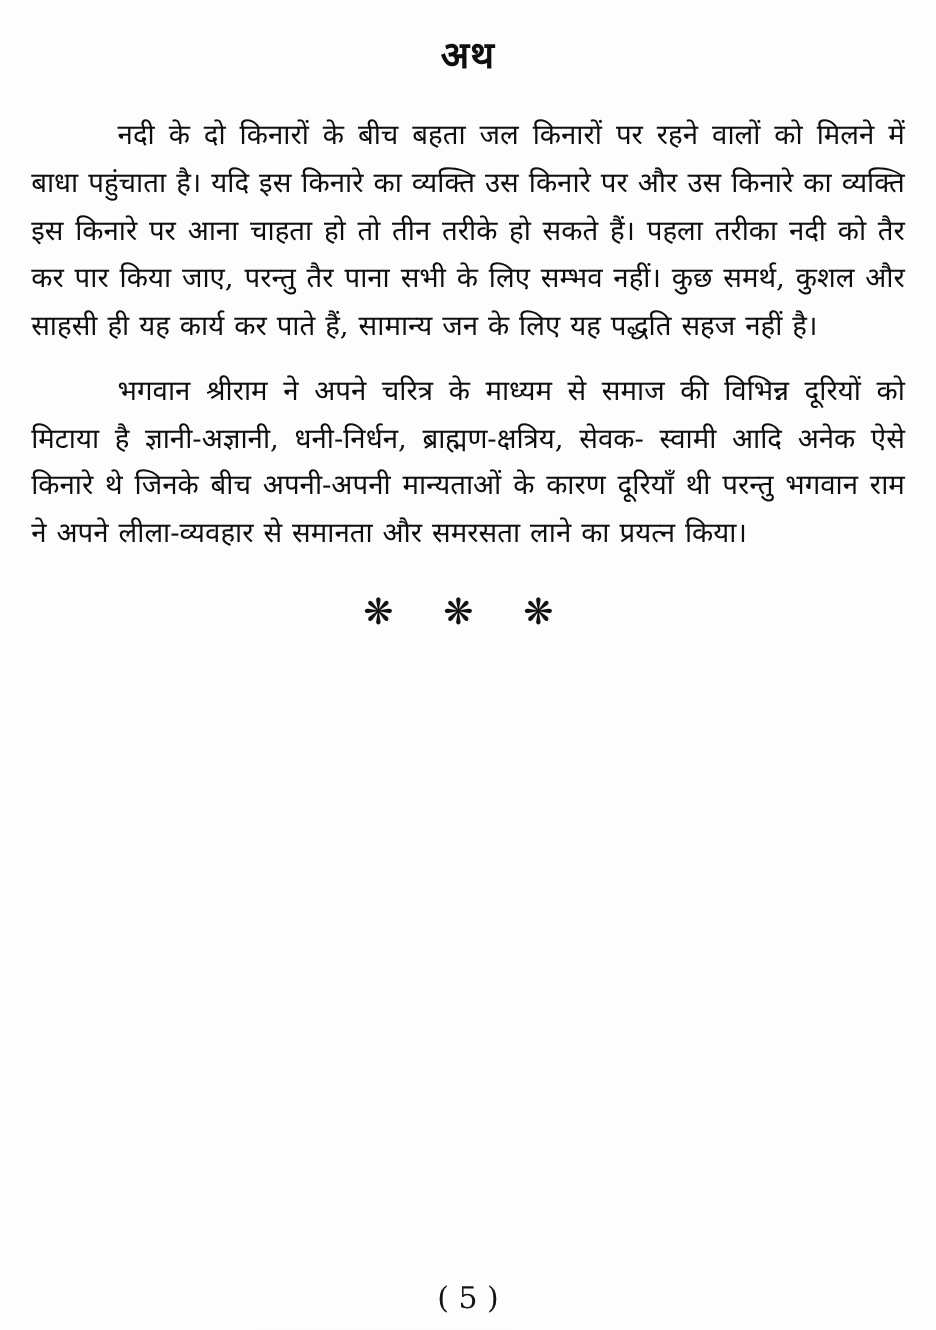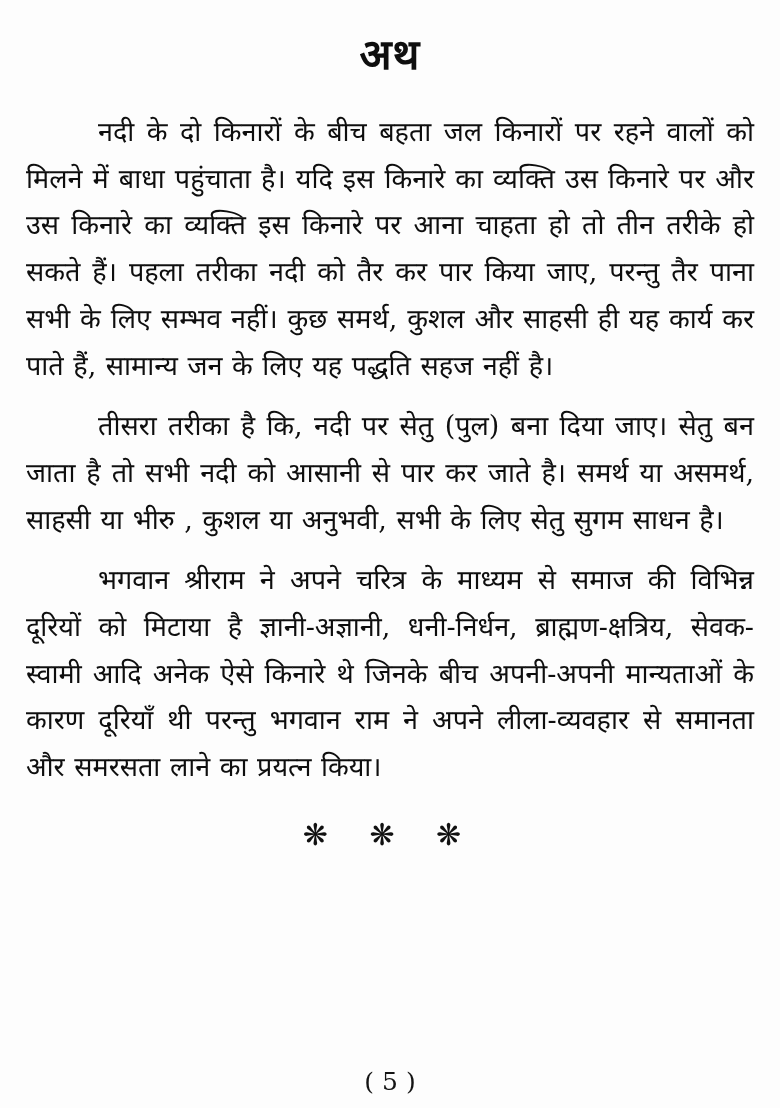--- a/index.html
+++ b/index.html
@@ -14,27 +14,27 @@
     margin: 0 auto;
     background: #fdfdfd;
     color: #0e0e0e;
     font-family: "DejaVu Serif", "Liberation Serif", serif;
     box-sizing: border-box;
     padding: 18px 26px 0 26px;
     overflow: hidden;
   }
   .chapter-title {
     text-align: center;
-    font-size: 42px;
+    font-size: 31px;
     font-weight: 700;
     margin: 6px 0 28px 0;
     letter-spacing: 1px;
   }
   .body-text p {
-    font-size: 27px;
+    font-size: 23px;
     line-height: 1.73;
     text-align: justify;
     text-indent: 72px;
     margin: 0 0 14px 0;
     word-spacing: 1px;
   }
   .divider {
     text-align: center;
     font-size: 30px;
     letter-spacing: 16px;
@@ -53,21 +53,20 @@
 </style>
 </head>
 <body>
 
 <div class="page">
 
   <h1 class="chapter-title">अथ</h1>
 
   <div class="body-text">
     <p>नदी के दो किनारों के बीच बहता जल किनारों पर रहने वालों को मिलने में बाधा पहुंचाता है। यदि इस किनारे का व्यक्ति उस किनारे पर और उस किनारे का व्यक्ति इस किनारे पर आना चाहता हो तो तीन तरीके हो सकते हैं। पहला तरीका नदी को तैर कर पार किया जाए, परन्तु तैर पाना सभी के लिए सम्भव नहीं। कुछ समर्थ, कुशल और साहसी ही यह कार्य कर पाते हैं, सामान्य जन के लिए यह पद्धति सहज नहीं है।</p>
-    <p>तीसरा तरीका है कि, नदी पर सेतु (पुल) बना दिया जाए। सेतु बन जाता है तो सभी नदी को आसानी से पार कर जाते है। समर्थ या असमर्थ, साहसी या भीरु , कुशल या अनुभवी, सभी के लिए सेतु सुगम साधन है।</p>
     <p>भगवान श्रीराम ने अपने चरित्र के माध्यम से समाज की विभिन्न दूरियों को मिटाया है ज्ञानी-अज्ञानी, धनी-निर्धन, ब्राह्मण-क्षत्रिय, सेवक- स्वामी आदि अनेक ऐसे किनारे थे जिनके बीच अपनी-अपनी मान्यताओं के कारण दूरियाँ थी परन्तु भगवान राम ने अपने लीला-व्यवहार से समानता और समरसता लाने का प्रयत्न किया।</p>
   </div>
 
   <div class="divider">❋ ❋ ❋</div>
 
   <div class="page-number">( 5 )</div>
 
 </div>
 
 </body></html>

